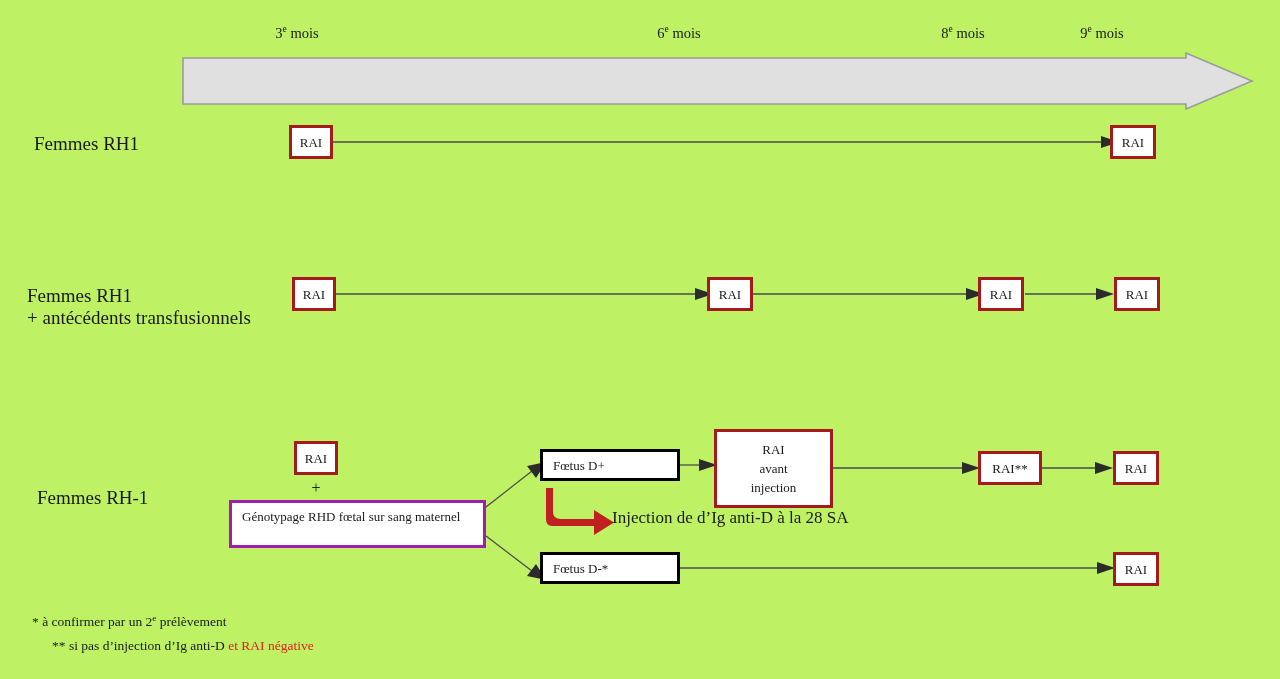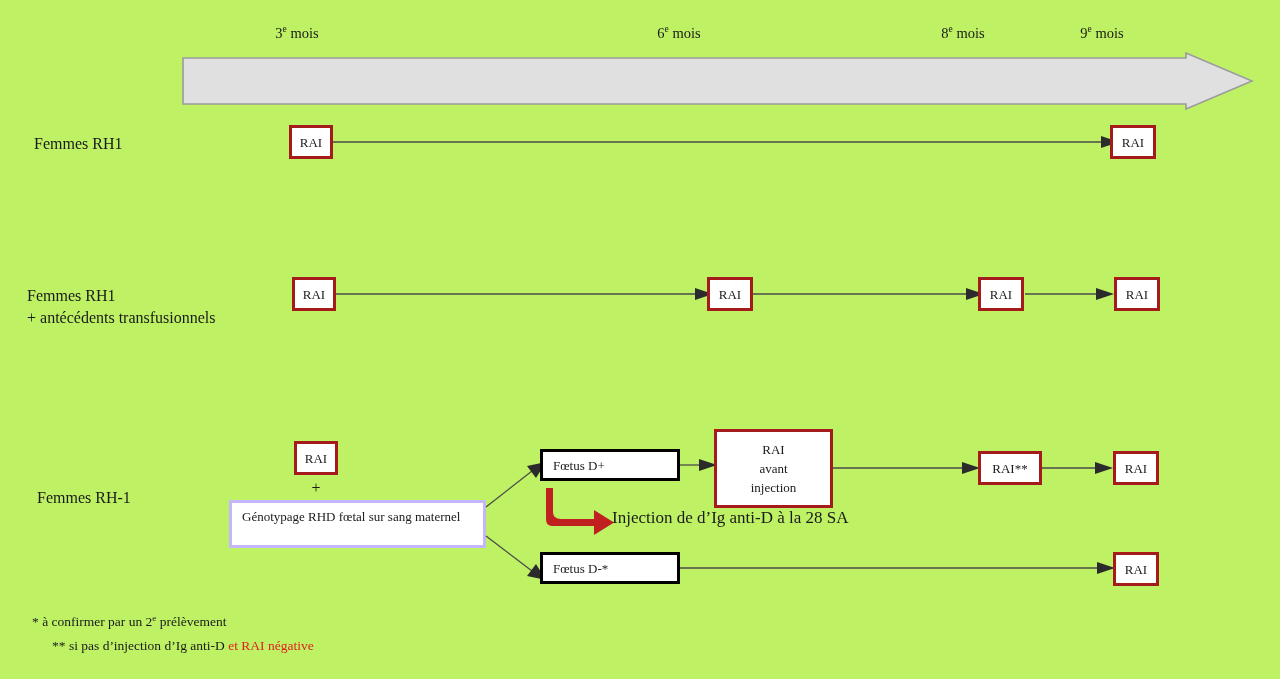--- a/index.html
+++ b/index.html
@@ -37,42 +37,42 @@
     position: absolute;
     left: 182px;
     top: 52px;
     width: 1072px;
     height: 58px;
   }
 
   
   .row-label {
     position: absolute;
-    font-size: 16px;
+    font-size: 19px;
     color: #1a1a1a;
     line-height: 22px;
     white-space: nowrap;
   }
 
   
   .box {
     position: absolute;
     box-sizing: border-box;
     background: #ffffff;
     display: flex;
     align-items: center;
     justify-content: center;
     text-align: center;
     font-size: 13px;
     color: #1a1a1a;
     line-height: 19px;
   }
   .box-red   { border: 3px solid #A51B1B; }
   .box-black { border: 3px solid #000000; }
-  .box-green { border: 3px solid #c4b5fd; }
+  .box-green { border: 3px solid #a21caf; }
   .box-left {
     justify-content: flex-start;
     text-align: left;
     padding: 4px 8px 4px 10px;
     align-items: flex-start;
   }
 
   .plus-sign {
     position: absolute;
     font-size: 16px;

